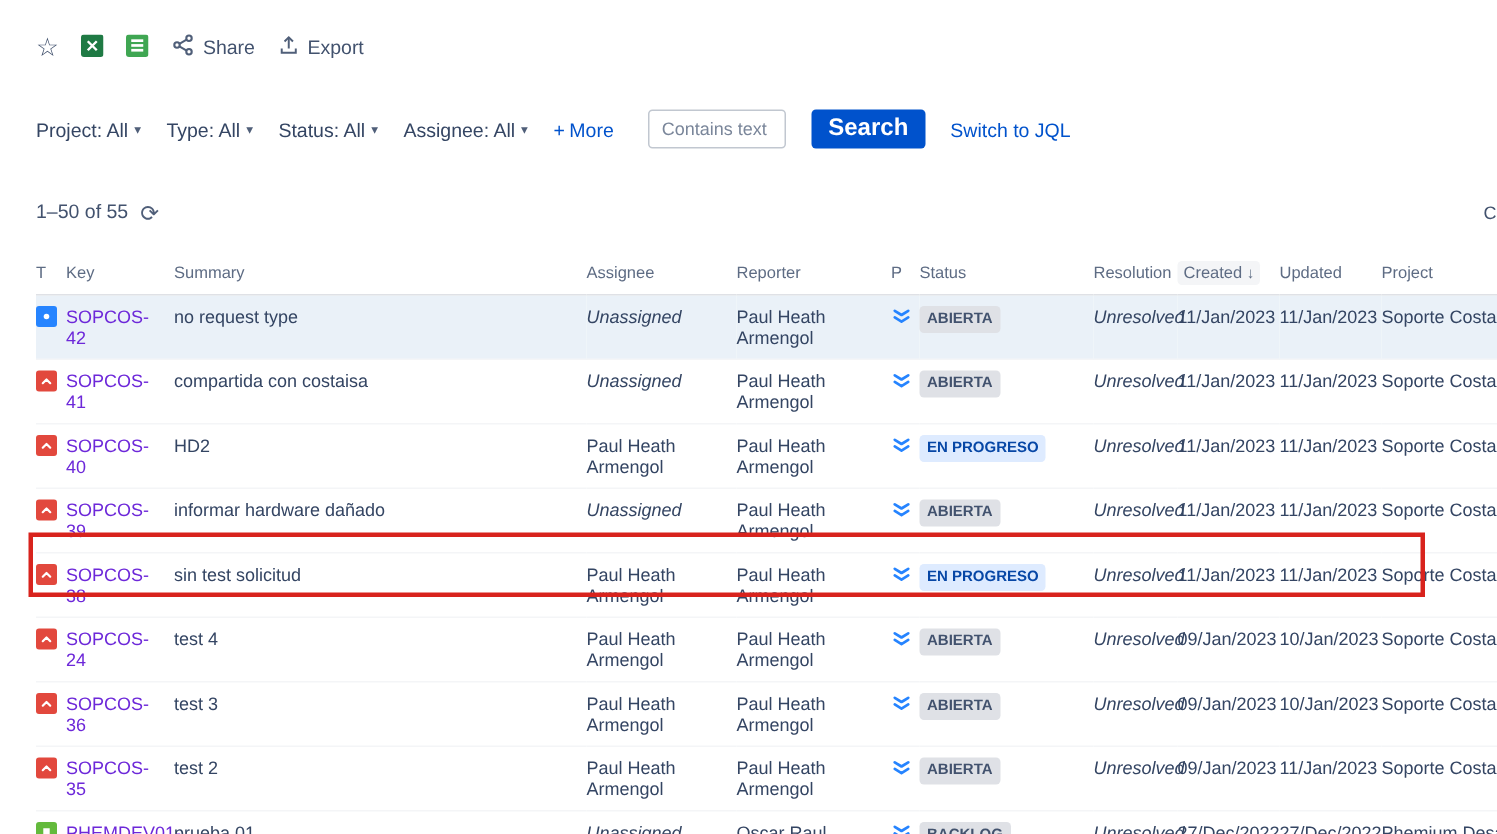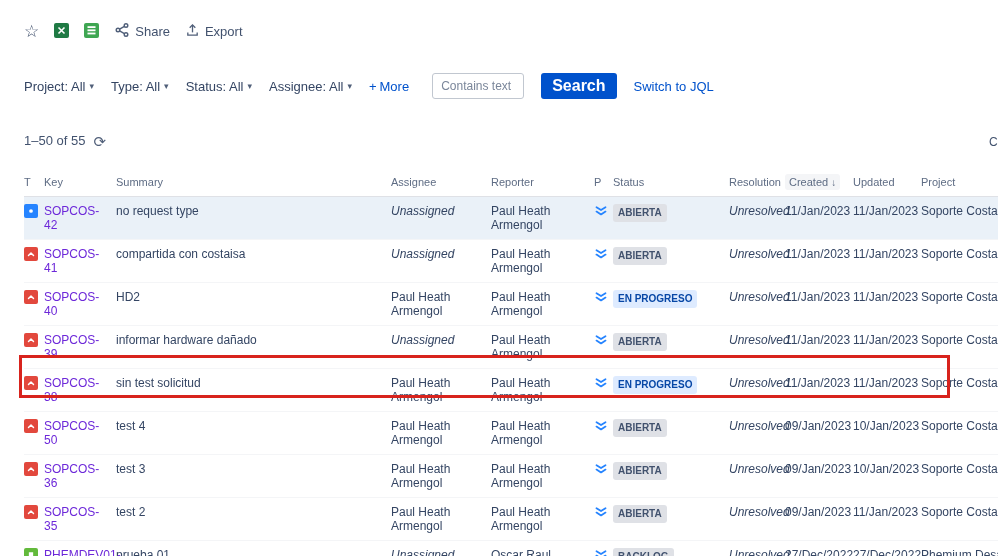--- a/index.html
+++ b/index.html
@@ -278,21 +278,21 @@
         <td class="date-cell">11/Jan/2023</td>
         <td class="date-cell">11/Jan/2023</td>
         <td class="project-cell">Soporte Costaisa</td>
       </tr>
       <tr>
         <td class="t-cell"><span class="type-icon" style="background: rgb(226, 72, 61);">
             <svg width="10" height="10" viewBox="0 0 14 14">
               <path d="M3.5 9 L7 5.5 L10.5 9" fill="none" stroke="#fff" stroke-width="2" stroke-linecap="round" stroke-linejoin="round"></path>
             </svg>
           </span></td>
-        <td class="key-cell"><span class="key-link">SOPCOS-50</span></td>
+        <td class="key-cell"><span class="key-link">SOPCOS-24</span></td>
         <td class="summary-cell"><span class="summary-link">test 4</span></td>
         <td class="assignee-cell">Paul Heath Armengol</td>
         <td class="reporter-cell">Paul Heath Armengol</td>
         <td class="p-cell"><span class="prio-icon">
             <svg width="14" height="14" viewBox="0 0 14 14">
               <path d="M2.5 3.2 L7 6 L11.5 3.2" fill="none" stroke="var(--priority-blue)" stroke-width="1.8" stroke-linecap="round" stroke-linejoin="round"></path>
               <path d="M2.5 7.6 L7 10.4 L11.5 7.6" fill="none" stroke="var(--priority-blue)" stroke-width="1.8" stroke-linecap="round" stroke-linejoin="round"></path>
             </svg>
           </span></td>
         <td class="status-cell"><span class="badge gray">ABIERTA</span></td>

